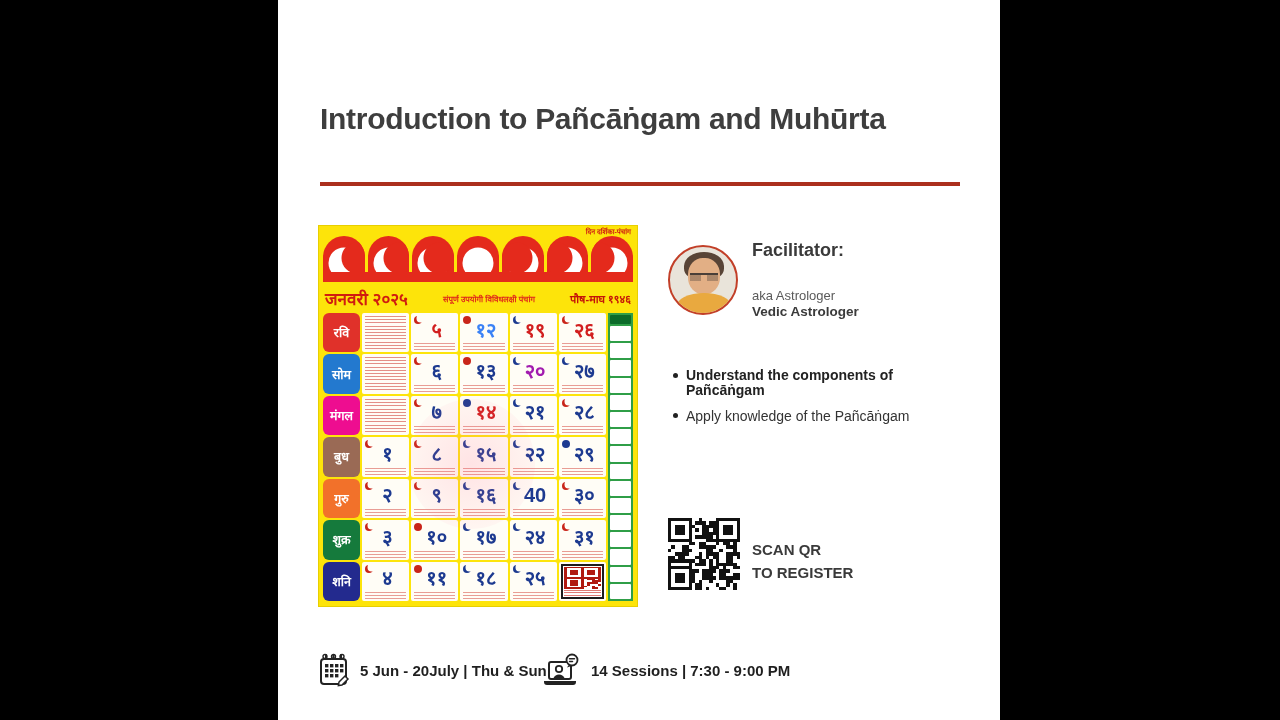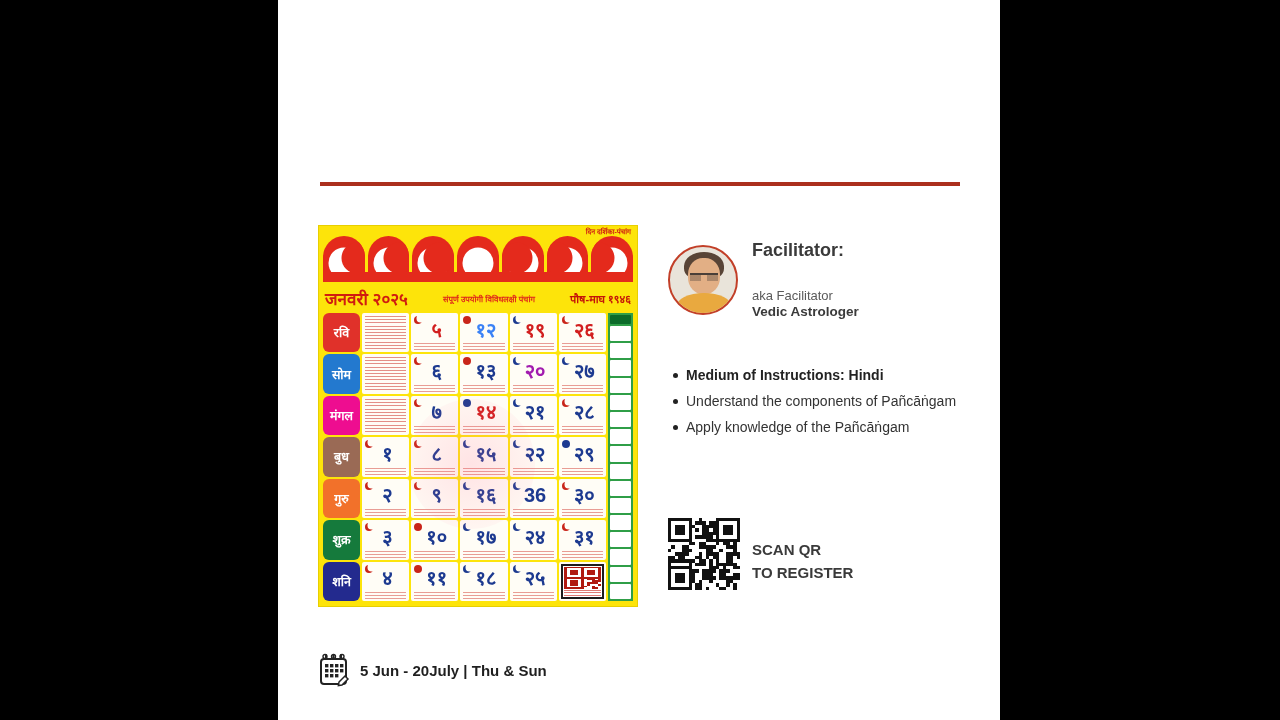--- a/index.html
+++ b/index.html
@@ -92,20 +92,21 @@
   .footer-item .txt { font-size:15px; font-weight:700; color:#1f1f1f; white-space:nowrap; }
   #footer-1 { left:40px; } #footer-2 { left:265px; } #footer-3 { left:510px; }
   .coin-circle { width:32px; height:32px; border-radius:50%; background:#2e3436; display:flex; align-items:center; justify-content:center; }
 </style>
 </head>
 <body>
 
 <div id="content">
 
 
+  <div class="title">Introduction to Pañcāṅgam and Muhūrta</div>
   <div class="divider"></div>
 
   <div class="calendar">
     <div class="cal-corner-note">दिन दर्शिका-पंचांग</div>
     <div class="moon-band" id="moon-band">
         <div class="moon-tile">
           <div class="moon">
             <div class="moon-ovl" style="transform: translate(13px, -5px);"></div>
           </div>
         </div>
@@ -263,21 +264,21 @@
             <span class="cell-num" style="color: rgb(29, 58, 144);">९</span>
             <div class="cell-lines"></div>
           </div>
           <div class="cal-cell">
             <span class="cell-moon cres-b"></span>
             <span class="cell-num" style="color: rgb(29, 58, 144);">१६</span>
             <div class="cell-lines"></div>
           </div>
           <div class="cal-cell">
             <span class="cell-moon cres-b"></span>
-            <span class="cell-num" style="color: rgb(29, 58, 144);">36</span>
+            <span class="cell-num" style="color: rgb(29, 58, 144);">40</span>
             <div class="cell-lines"></div>
           </div>
           <div class="cal-cell">
             <span class="cell-moon cres-r"></span>
             <span class="cell-num" style="color: rgb(29, 58, 144);">३०</span>
             <div class="cell-lines"></div>
           </div>
         </div>
         <div class="cal-row">
           <div class="day-label" style="background: rgb(21, 122, 60);">शुक्र</div>
@@ -528,25 +529,24 @@
       </div>
   </div>
 
   <div class="avatar">
     <div class="av-hair"></div>
     <div class="av-face"></div>
     <div class="av-glass"></div>
     <div class="av-shirt"></div>
   </div>
   <div class="fac-heading">Facilitator:</div>
-  <div class="fac-alias">aka Facilitator</div>
+  <div class="fac-alias">aka Astrologer</div>
   <div class="fac-role">Vedic Astrologer</div>
 
   <ul class="bullets">
-    <li>Medium of Instructions: Hindi</li>
     <li>Understand the components of Pañcāṅgam</li>
     <li>Apply knowledge of the Pañcāṅgam</li>
   </ul>
 
   <div class="qr-big" id="qr-big" style="grid-template-columns: repeat(21, 1fr); grid-template-rows: repeat(21, 1fr);">
       <div style="background: rgb(17, 17, 17);"></div>
       <div style="background: rgb(17, 17, 17);"></div>
       <div style="background: rgb(17, 17, 17);"></div>
       <div style="background: rgb(17, 17, 17);"></div>
       <div style="background: rgb(17, 17, 17);"></div>
@@ -1010,15 +1010,27 @@
           <rect x="22" y="16" width="3.4" height="3.4"></rect>
         <rect x="7" y="21" width="3.4" height="3.4"></rect>
           <rect x="12" y="21" width="3.4" height="3.4"></rect>
           <rect x="17" y="21" width="3.4" height="3.4"></rect>
       </g>
       <path d="M21 29 l6 -6 l3 3 l-6 6 l-3.6 0.6 z" fill="#fff" stroke="#222" stroke-width="1.5"></path>
     </svg>
     <span class="txt">5 Jun - 20July | Thu &amp; Sun</span>
   </div>
 
+  <div class="footer-item" id="footer-2">
+    <svg width="38" height="34" viewBox="0 0 38 34">
+      <rect x="6" y="9" width="22" height="17" rx="2" fill="none" stroke="#222" stroke-width="2"></rect>
+      <path d="M2 29 h30 a2 2 0 0 1 -2 2 h-26 a2 2 0 0 1 -2 -2 z" fill="none" stroke="#222" stroke-width="2"></path>
+      <circle cx="16" cy="16" r="3.2" fill="none" stroke="#222" stroke-width="1.8"></circle>
+      <path d="M10.5 25 a6 6 0 0 1 11 0 z" fill="#222"></path>
+      <circle cx="29" cy="7" r="5.5" fill="#fff" stroke="#222" stroke-width="1.8"></circle>
+      <path d="M26.5 5.8 h5 M26.5 8.4 h3" stroke="#222" stroke-width="1.5" stroke-linecap="round"></path>
+      <path d="M26 11.5 l-2 3 l4.5 -1.5 z" fill="#222"></path>
+    </svg>
+    <span class="txt">14 Sessions | 7:30 - 9:00 PM</span>
+  </div>
 
 
 </div>
 
 </body></html>

